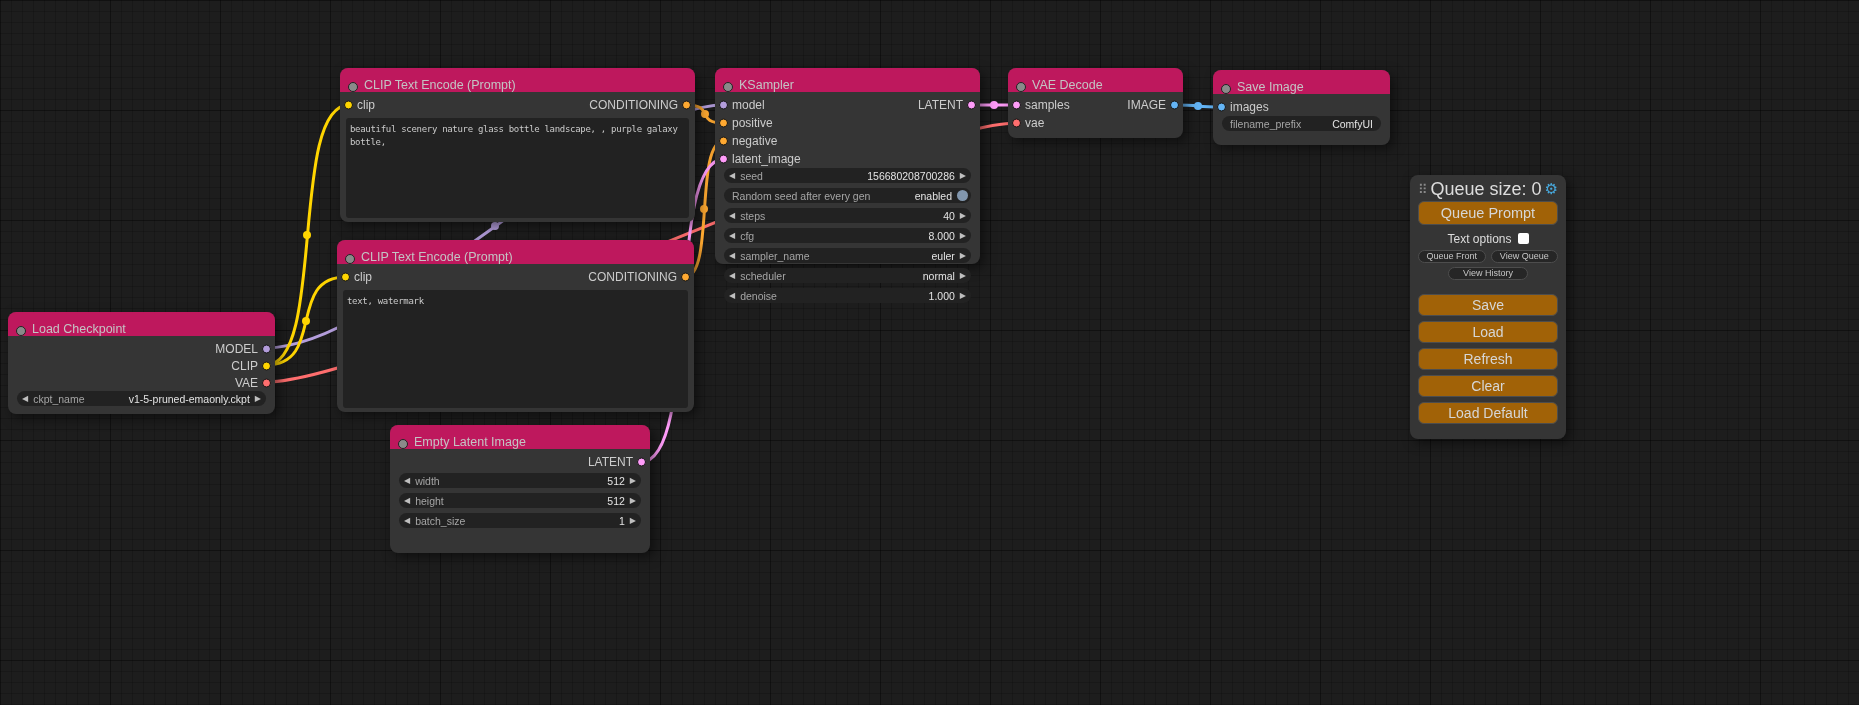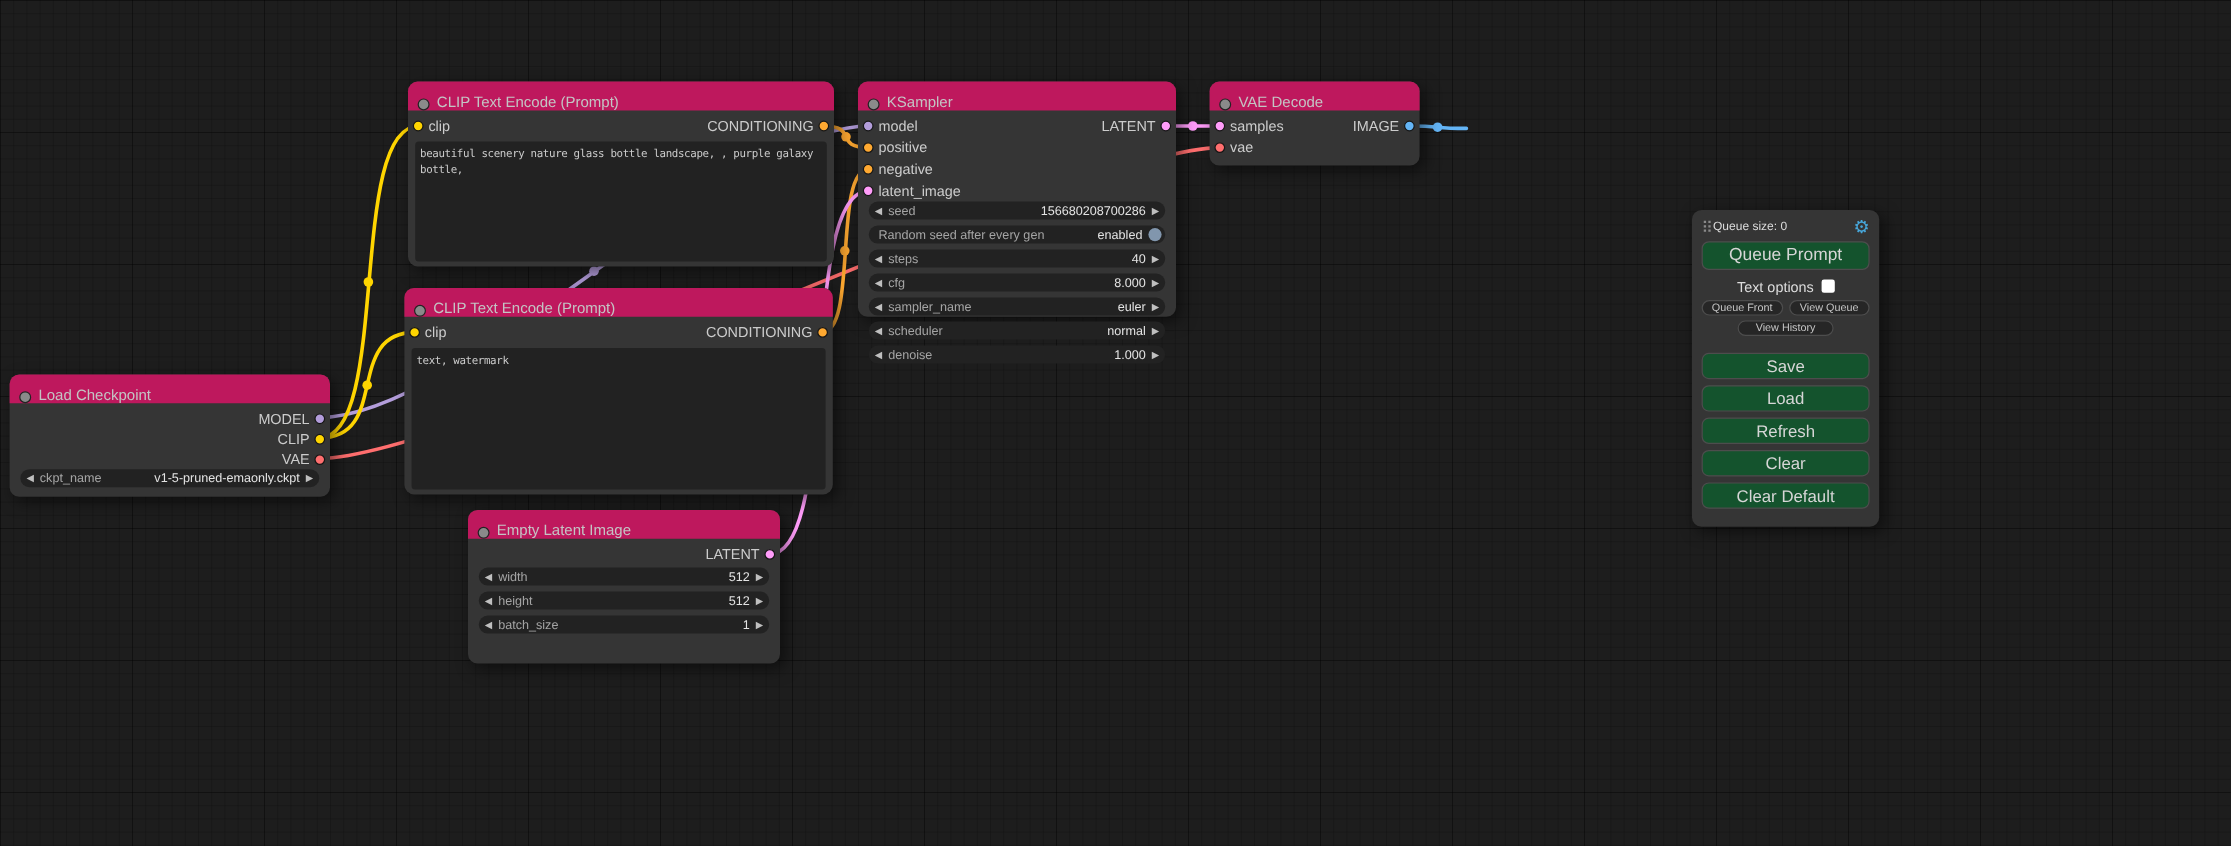--- a/index.html
+++ b/index.html
@@ -40,23 +40,23 @@
   #n-latent{left:390px;top:425px;width:260px;height:128px}
   #n-ksampler{left:715px;top:68px;width:265px;height:196px}
   #n-vae{left:1008px;top:68px;width:175px;height:70px}
   #n-save{left:1213px;top:70px;width:177px;height:75px}
   #n-clip1 .prompt{height:100px}
   #n-clip2 .prompt{height:118px}
 
   #menu{position:absolute;left:1410px;top:175px;width:156px;background:#353535;border-radius:8px;box-shadow:4px 4px 12px rgba(0,0,0,.5);padding:4px 8px 10px;color:#ccc}
   .menu-header{height:20px;display:flex;align-items:center;margin-bottom:2px}
   .drag{color:#8a8a8a;font-size:13px;cursor:grab}
-  .qsize{flex:1;text-align:left;font-size:10px;color:#ddd}
+  .qsize{flex:1;text-align:center;font-size:18px;color:#ddd}
   .gear{font-size:15px;cursor:pointer}
-  .btn{display:block;width:100%;background:#14532d;border:1px solid #4d4d4d;border-radius:6px;color:#d6d6d6;font-family:inherit;cursor:pointer}
+  .btn{display:block;width:100%;background:#a16207;border:1px solid #4d4d4d;border-radius:6px;color:#d6d6d6;font-family:inherit;cursor:pointer}
   .btn-big{height:22px;font-size:14px;margin:5px 0}
   .btn-queue{height:24px;font-size:14.5px;margin:2px 0 5px}
   .extra-row{display:flex;align-items:center;justify-content:center;gap:6px;height:17px;font-size:12px;color:#ddd;margin:1px 0 3px}
   .checkbox{width:11px;height:11px;background:#fff;border-radius:2px;cursor:pointer}
   .small-row{display:flex;gap:5px;justify-content:center;margin-bottom:4px}
   .btn-small{flex:1;height:13px;font-size:9px;border-radius:8px;background:#262626;border:1px solid #4d4d4d;color:#c6c6c6;font-family:inherit;line-height:9px;padding:0;cursor:pointer}
   .small-row.center .btn-small{flex:0 0 80px}
   .gap{height:5px}
 </style>
 </head>
@@ -259,20 +259,36 @@
         <span class="out-label">IMAGE</span>
         <span class="dot dot-out" style="background: rgb(100, 181, 246);"></span>
       </div>
       <div class="row h18">
         <span class="dot dot-in" style="background: rgb(255, 110, 110);"></span>
         <span class="in-label">vae</span>
       </div>
     </div>
   </div>
 
+  <div class="node" id="n-save">
+    <div class="titlebar">
+      <span class="tdot"></span>
+      <span class="ttext">Save Image</span>
+    </div>
+    <div class="pad4">
+      <div class="row h18">
+        <span class="dot dot-in" style="background: rgb(100, 181, 246);"></span>
+        <span class="in-label">images</span>
+      </div>
+      <div class="widget">
+        <span class="wlabel ml">filename_prefix</span>
+        <span class="wvalue mr">ComfyUI</span>
+      </div>
+    </div>
+  </div>
 
   <div id="menu">
     <div class="menu-header">
       <span class="drag">⠿</span>
       <span class="qsize">Queue size: 0</span>
       <span class="gear" style="color: rgb(71, 168, 220);">⚙</span>
     </div>
     <button class="btn btn-queue">Queue Prompt</button>
     <div class="extra-row">
       <span>Text options</span>
@@ -283,16 +299,16 @@
       <button class="btn-small">View Queue</button>
     </div>
     <div class="small-row center">
       <button class="btn-small">View History</button>
     </div>
     <div class="gap"></div>
     <button class="btn btn-big">Save</button>
     <button class="btn btn-big">Load</button>
     <button class="btn btn-big">Refresh</button>
     <button class="btn btn-big">Clear</button>
-    <button class="btn btn-big">Clear Default</button>
+    <button class="btn btn-big">Load Default</button>
   </div>
 
 </div>
 
 </body></html>

